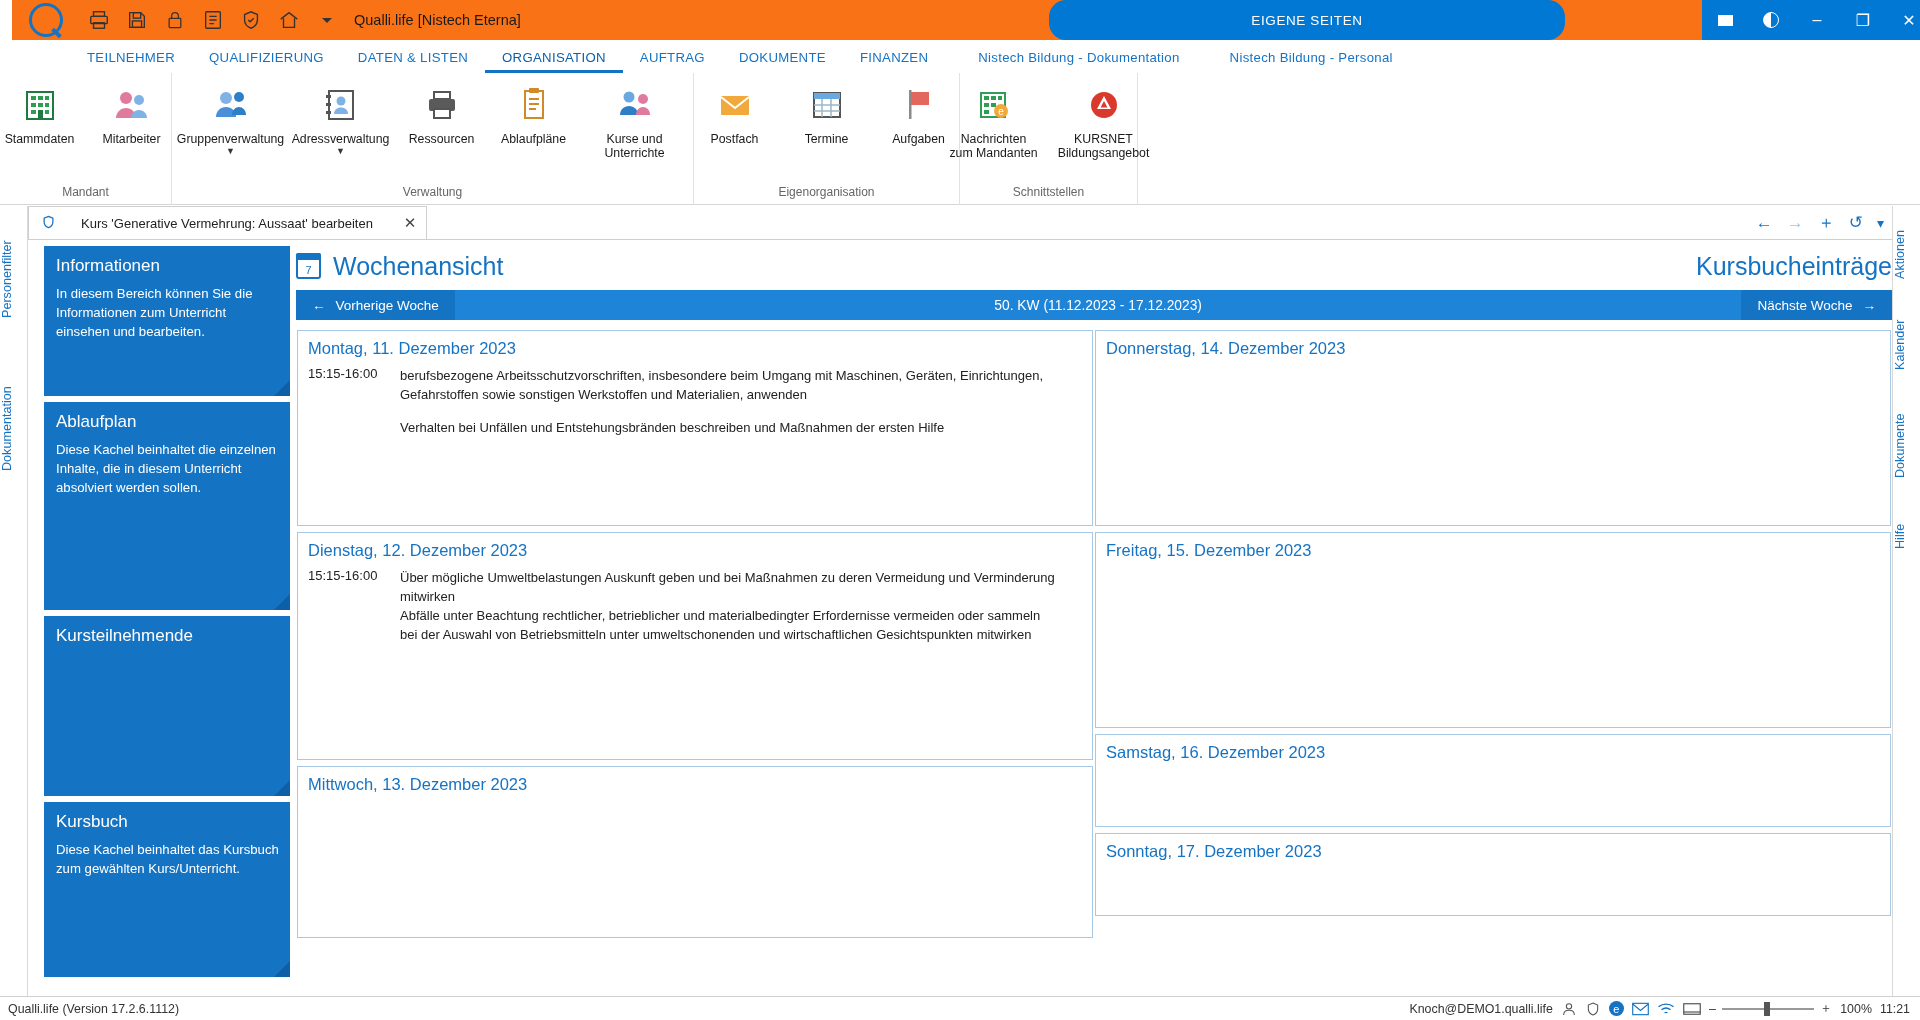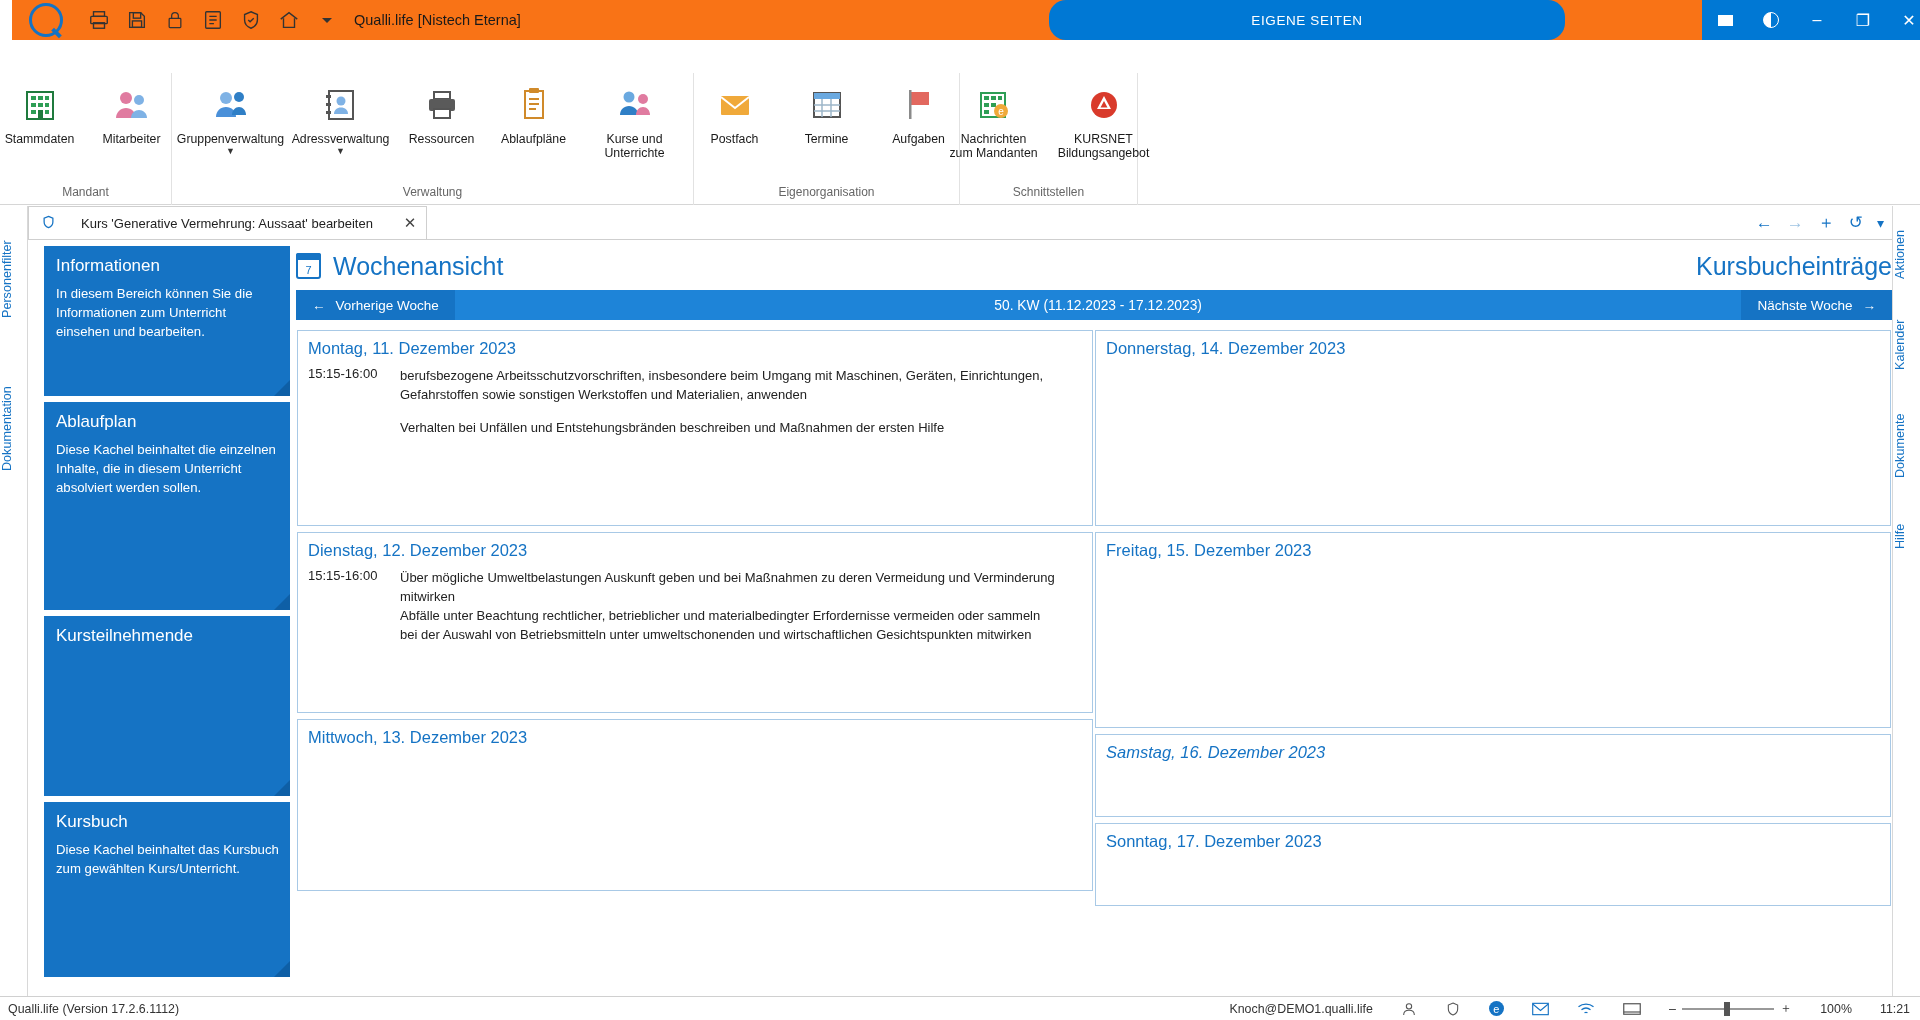--- a/index.html
+++ b/index.html
@@ -195,21 +195,21 @@
   .entry-text p { margin: 0 0 14px 0; }
   .entry-text p:last-child { margin-bottom: 0; }
 
   
   .statusbar {
     position: absolute; left: 0; bottom: 0; width: 1920px; height: 24px;
     background: #ffffff; border-top: 1px solid #d0d0d0;
     display: flex; align-items: center; font-size: 12.4px; color: #333;
   }
   .sb-left { padding-left: 8px; }
-  .sb-right { margin-left: auto; display: flex; align-items: center; gap: 28px; padding-right: 10px; }
+  .sb-right { margin-left: auto; display: flex; align-items: center; gap: 8px; padding-right: 10px; }
   .sb-icon { display: flex; align-items: center; }
   .zoom-slider { display: flex; align-items: center; gap: 6px; }
   .zs-track { width: 92px; height: 2px; background: #999; position: relative; }
   .zs-thumb { position: absolute; left: 42px; top: -6px; width: 6px; height: 14px; background: #555; }
   .ebadge {
     width: 15px; height: 15px; border-radius: 50%; background: #1573c4; color: #fff;
     font-size: 11px; display: flex; align-items: center; justify-content: center;
   }
 </style>
 </head>
@@ -278,20 +278,31 @@
         </div>
       <div class="win-btn blue">
           <div class="halfcircle"></div>
         </div>
       <div class="win-btn blue">–</div>
       <div class="win-btn blue">❐</div>
       <div class="win-btn blue">✕</div>
     </div>
   </div>
 
+  <div class="ribbon-tabs">
+    <div class="rtab">TEILNEHMER</div>
+    <div class="rtab">QUALIFIZIERUNG</div>
+    <div class="rtab">DATEN &amp; LISTEN</div>
+    <div class="rtab active">ORGANISATION</div>
+    <div class="rtab">AUFTRAG</div>
+    <div class="rtab">DOKUMENTE</div>
+    <div class="rtab">FINANZEN</div>
+    <div class="rtab plain" style="margin-left:16px">Nistech Bildung - Dokumentation</div>
+    <div class="rtab plain" style="margin-left:16px">Nistech Bildung - Personal</div>
+  </div>
 
   <div class="ribbon">
 
     <div class="rgroup" style="left:0px; width:172px;">
       <div class="rgroup-items">
         <div class="ritem">
           <div class="glyph">
             <svg width="40" height="40" viewBox="0 0 40 40">
               <rect x="7" y="7" width="26" height="27" fill="#ffffff" stroke="#1f7a3d" stroke-width="2"></rect>
               <g fill="#2e9e55">
@@ -541,21 +552,21 @@
           <div class="dayname">Montag, 11. Dezember 2023</div>
           <div class="entry">
             <div class="entry-time">15:15-16:00</div>
             <div class="entry-text">
               <p>berufsbezogene Arbeitsschutzvorschriften, insbesondere beim Umgang mit Maschinen, Geräten, Einrichtungen, Gefahrstoffen sowie sonstigen Werkstoffen und Materialien, anwenden</p>
               <p>Verhalten bei Unfällen und Entstehungsbränden beschreiben und Maßnahmen der ersten Hilfe</p>
             </div>
           </div>
         </div>
 
-        <div class="daybox" style="height:181px;">
+        <div class="daybox" style="height:228px;">
           <div class="dayname">Dienstag, 12. Dezember 2023</div>
           <div class="entry">
             <div class="entry-time">15:15-16:00</div>
             <div class="entry-text">
               <p style="margin-bottom:0">Über mögliche Umweltbelastungen Auskunft geben und bei Maßnahmen zu deren Vermeidung und Verminderung mitwirken</p>
               <p style="margin-bottom:0">Abfälle unter Beachtung rechtlicher, betrieblicher und materialbedingter Erfordernisse vermeiden oder sammeln</p>
               <p style="margin-bottom:0">bei der Auswahl von Betriebsmitteln unter umweltschonenden und wirtschaftlichen Gesichtspunkten mitwirken</p>
             </div>
           </div>
         </div>
@@ -565,21 +576,21 @@
         </div>
       </div>
 
       <div class="daycol">
         <div class="daybox" style="height:196px;">
           <div class="dayname">Donnerstag, 14. Dezember 2023</div>
         </div>
         <div class="daybox" style="height:196px;">
           <div class="dayname">Freitag, 15. Dezember 2023</div>
         </div>
-        <div class="daybox" style="height:83px;font-style:italic;">
+        <div class="daybox" style="height:93px;">
           <div class="dayname">Samstag, 16. Dezember 2023</div>
         </div>
         <div class="daybox" style="height:83px;">
           <div class="dayname">Sonntag, 17. Dezember 2023</div>
         </div>
       </div>
     </div>
   </div>
 
   <div class="statusbar">

